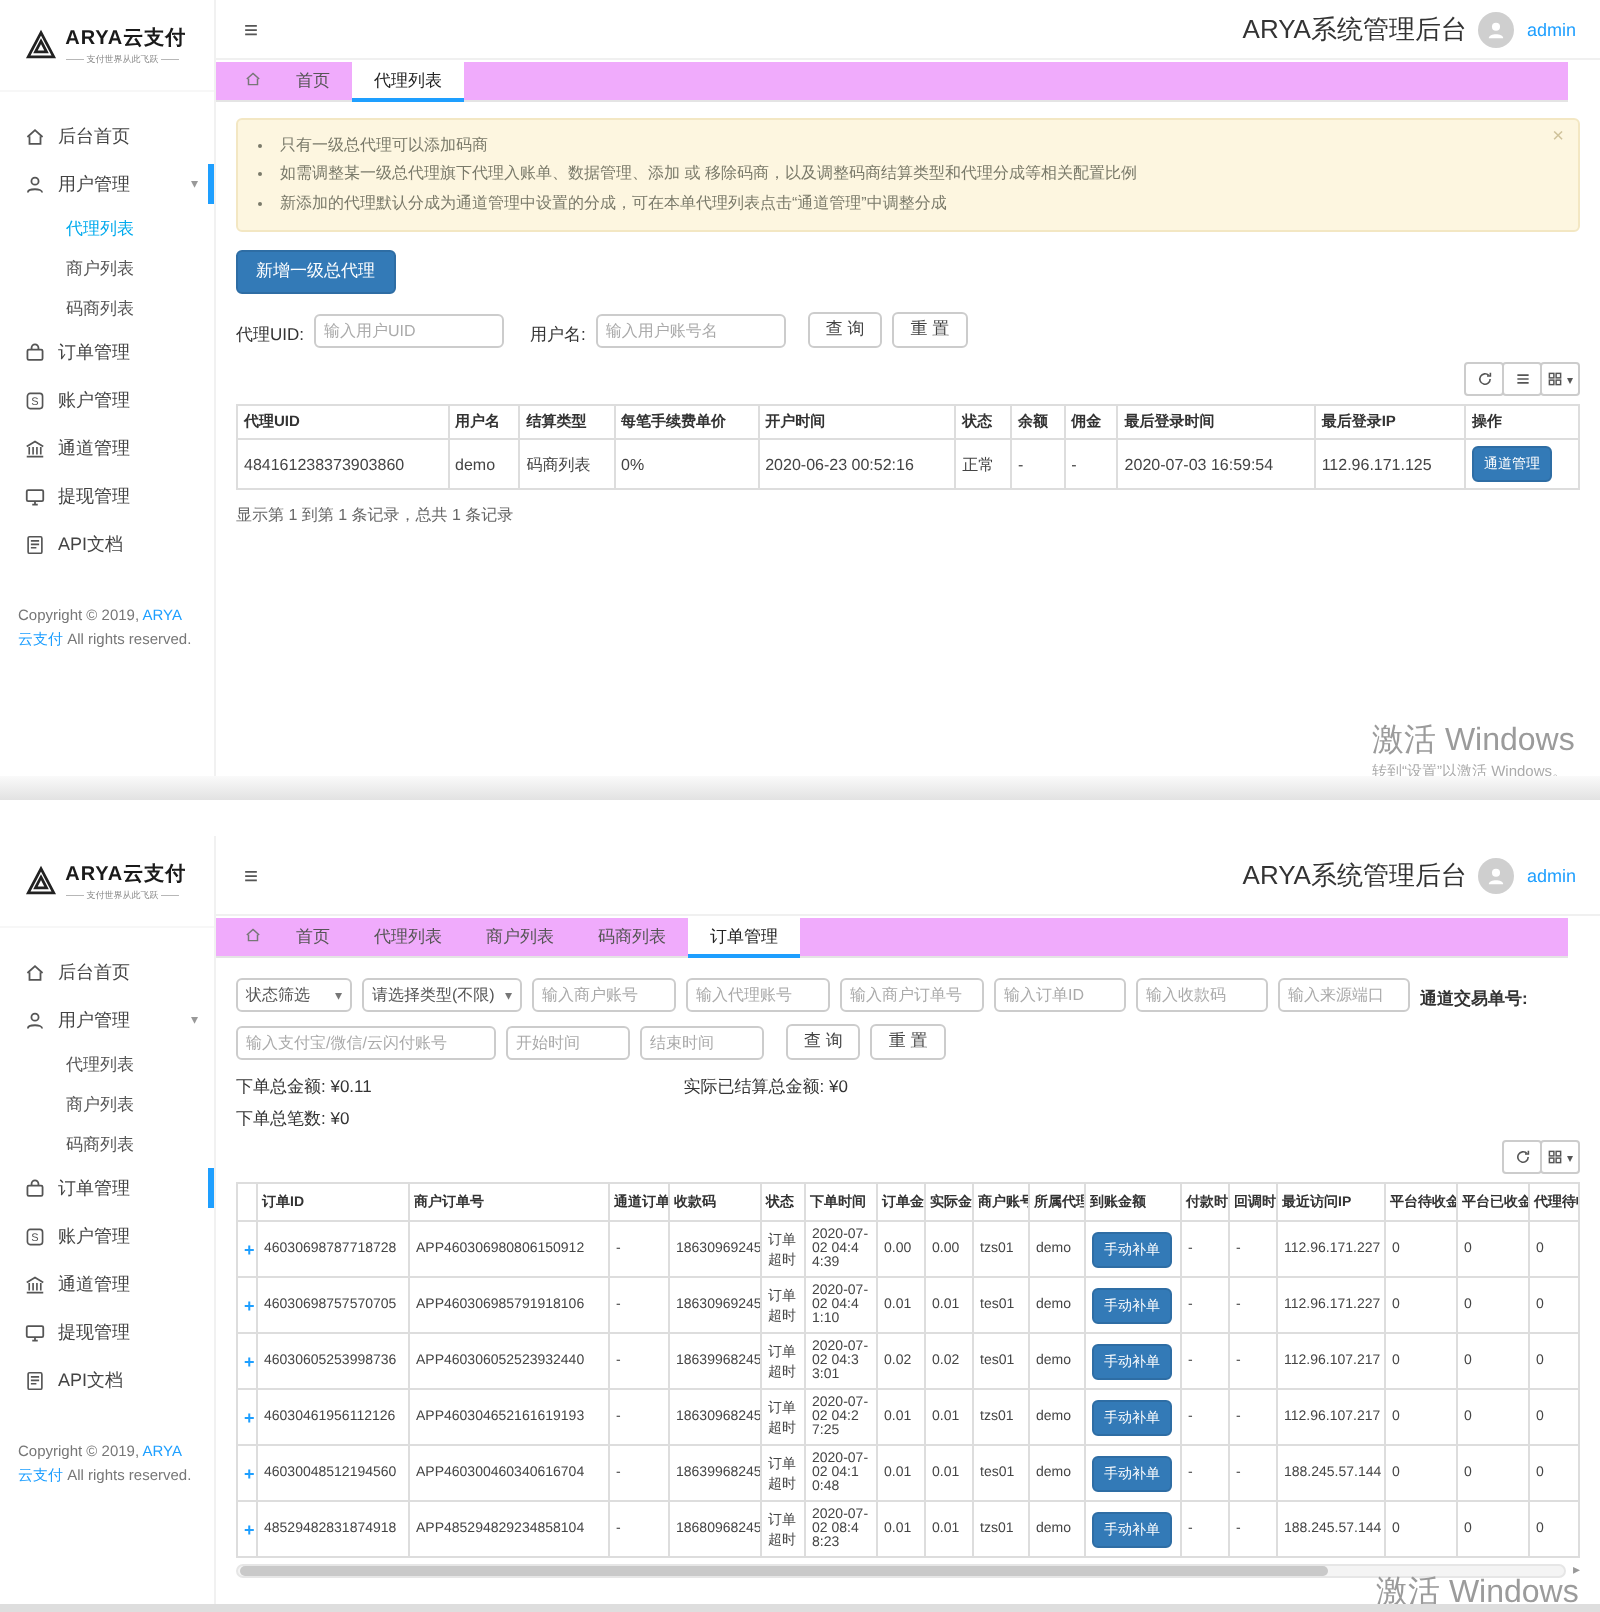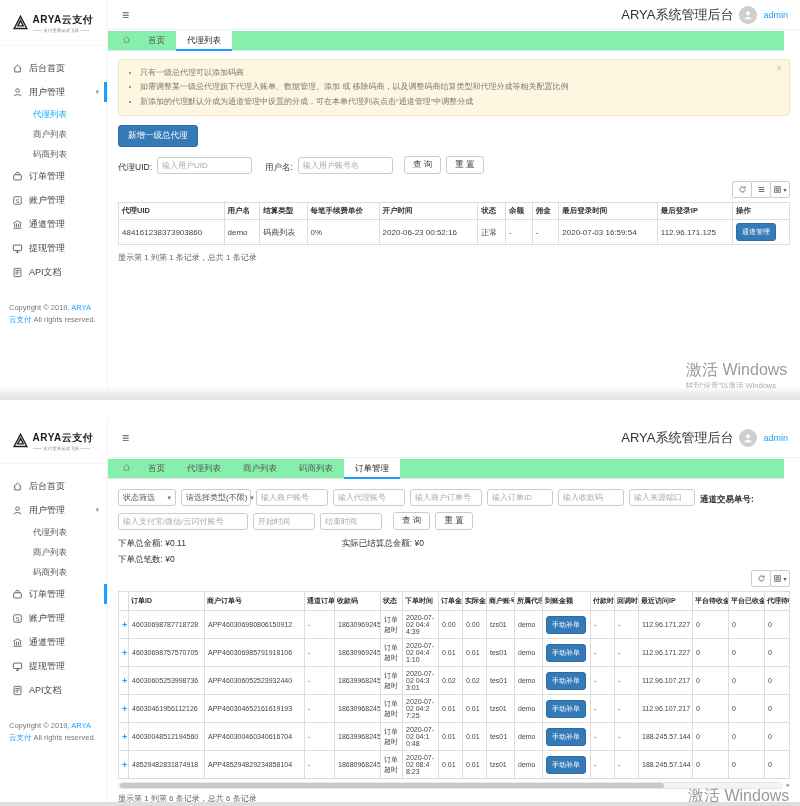--- a/index.html
+++ b/index.html
@@ -27,21 +27,21 @@
   
   .hd{position:absolute;left:108px;right:0;top:0;height:30px;border-bottom:1px solid #f0f0f0;display:flex;align-items:center;background:#fff}
   #screen2 .hd{height:40px}
   .burger{margin-left:14px;font-size:12px;color:#555;cursor:pointer;background:none;border:none}
   .hd-right{margin-left:auto;display:flex;align-items:center;margin-right:12px;gap:6px}
   .hd-title{font-size:13px;color:#333}
   .avatar{width:18px;height:18px;border-radius:50%;background:#cfcfcf;display:inline-flex;align-items:center;justify-content:center}
   .avatar svg{width:12px;height:12px}
   .uname{font-size:9px;color:#1e9fff}
   
-  .tabs{position:absolute;left:108px;right:16px;height:20px;background:#86efac;border-bottom:1px solid #e4e4e4;display:flex;align-items:flex-start;padding-left:8px}
+  .tabs{position:absolute;left:108px;right:16px;height:20px;background:#f0abfc;border-bottom:1px solid #e4e4e4;display:flex;align-items:flex-start;padding-left:8px}
   #screen1 .tabs{top:31px}
   #screen2 .tabs{top:41px}
   .tab{font-size:8.5px;color:#555;padding:4px 11px 2px;border-bottom:2px solid transparent;cursor:pointer;white-space:nowrap}
   .tab.active{color:#222;background:#fff;border-bottom-color:#1e9fff}
   .tab.icon-tab{padding:4px 6px 2px;display:flex;align-items:center;color:#777}
   .tab.icon-tab svg{width:9px;height:9px}
   
   .content{position:absolute;left:108px;right:0;bottom:0;padding:7px 10px;font-size:9px}
   #screen1 .content{top:52px}
   #screen2 .content{top:62px}
@@ -50,21 +50,21 @@
   .alert ul{margin-left:11px}
   .alert-close{position:absolute;right:7px;top:3px;color:#cfc29a;font-size:10px;cursor:pointer;background:none;border:none}
   .btn-primary{display:inline-block;background:#337ab7;color:#fff;font-size:8.5px;padding:4px 9px;border-radius:3px;border:1px solid #2e6da4;cursor:pointer;margin-top:9px}
   .frow{display:flex;align-items:flex-end;gap:5px;margin-top:9px;flex-wrap:nowrap}
   .flabel{font-size:8.5px;color:#333;white-space:nowrap}
   .fi{height:17px;border:1px solid #ccc;border-radius:3px;font-size:8px;padding:0 4px;color:#444}
   .fi::placeholder{color:#aaa}
   .sel{height:17px;border:1px solid #ccc;border-radius:3px;font-size:8px;color:#555;display:flex;align-items:center;padding:0 4px;background:#fff;cursor:pointer;white-space:nowrap}
   .sel .cv{margin-left:auto;padding-left:3px;font-size:7px;color:#777}
   .btn-plain{height:18px;padding:0 8px;border:1px solid #ccc;background:#fff;font-size:8.5px;border-radius:3px;color:#444;cursor:pointer;white-space:nowrap}
-  .w58{width:58px}.w80{width:70px}.w72{width:72px}.w66{width:66px}.w86{width:62px}.w95{width:95px}.w130{width:130px}
+  .w58{width:58px}.w80{width:80px}.w72{width:72px}.w66{width:66px}.w86{width:62px}.w95{width:95px}.w130{width:130px}
   
   .toolbar-row{display:flex;justify-content:flex-end;margin-top:7px}
   .tb{width:20px;height:17px;border:1px solid #ccc;background:#fff;border-radius:2px;display:inline-flex;align-items:center;justify-content:center;color:#555;cursor:pointer;padding:0}
   .tb+.tb{margin-left:-1px}
   .tb svg{width:9px;height:9px}
   .tb .cv{font-size:6px;margin-left:1px}
   
   .tbl{width:100%;border-collapse:collapse;margin-top:4px}
   .tbl th,.tbl td{border:1px solid #ddd;padding:3px 3px;text-align:left;vertical-align:middle;color:#444;overflow:hidden}
   .tbl th{font-weight:bold;color:#333;white-space:nowrap;font-size:7.5px}
@@ -612,19 +612,18 @@
             </tr>
           </tbody>
         </table>
       </div>
     <div class="hscroll">
       <div class="hs-track">
           <div class="hs-thumb"></div>
         </div>
       <span class="hs-arrow">▸</span>
     </div>
-    <div class="pager" style="margin-top:4px">显示第 1 到第 6 条记录，总共 6 条记录</div>
   </div>
   <div class="wm">
     <div class="l1">激活 Windows</div>
   </div>
   <div class="strip2"></div>
 </div>
 
 </body></html>

